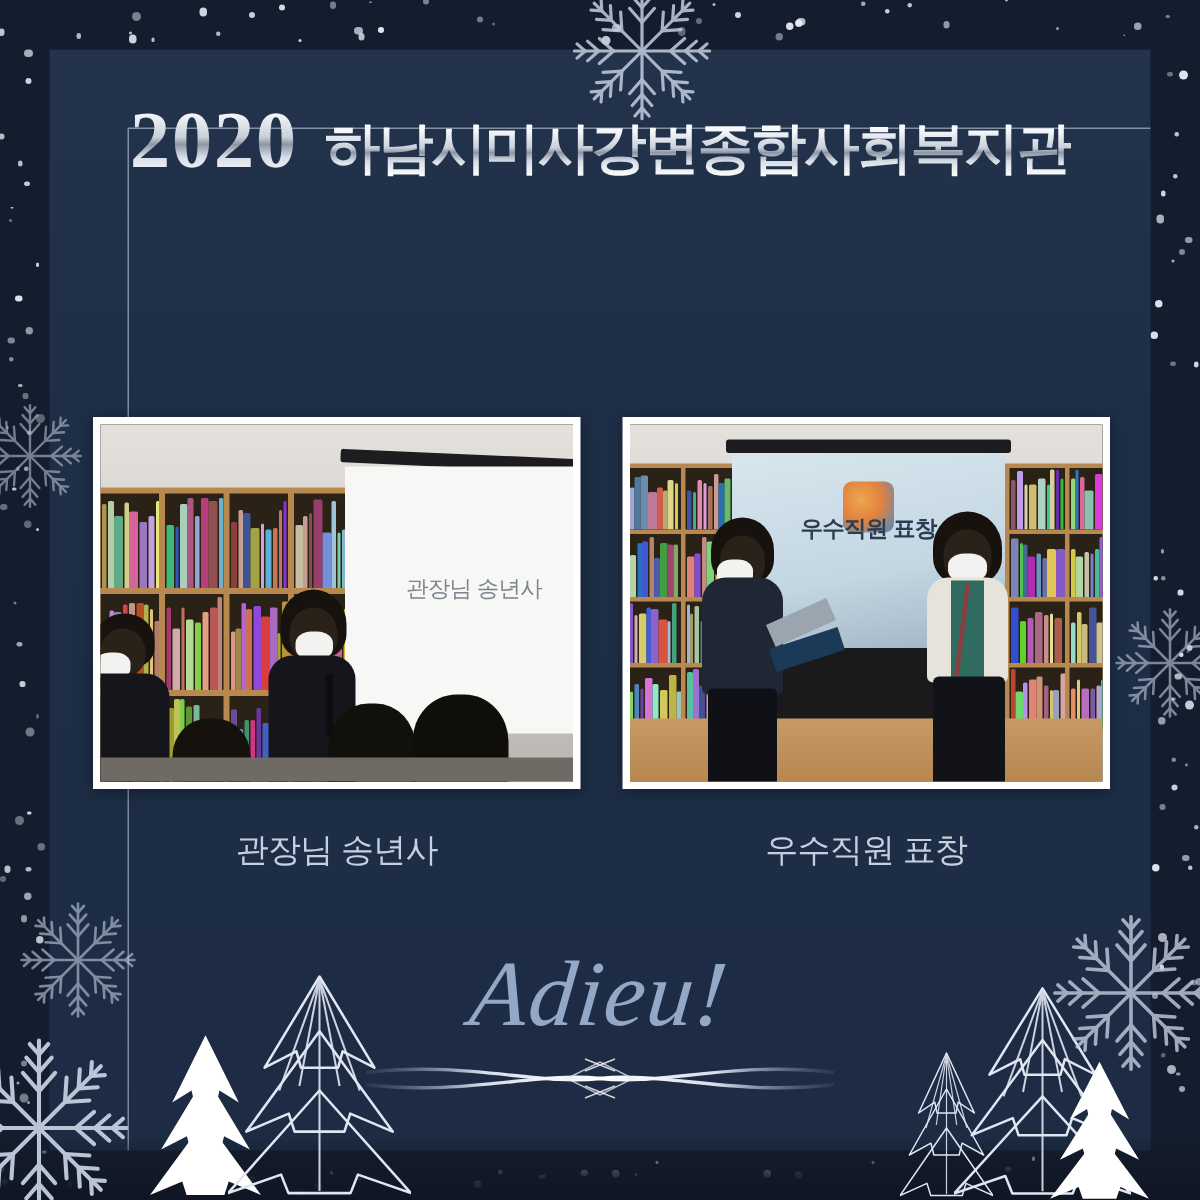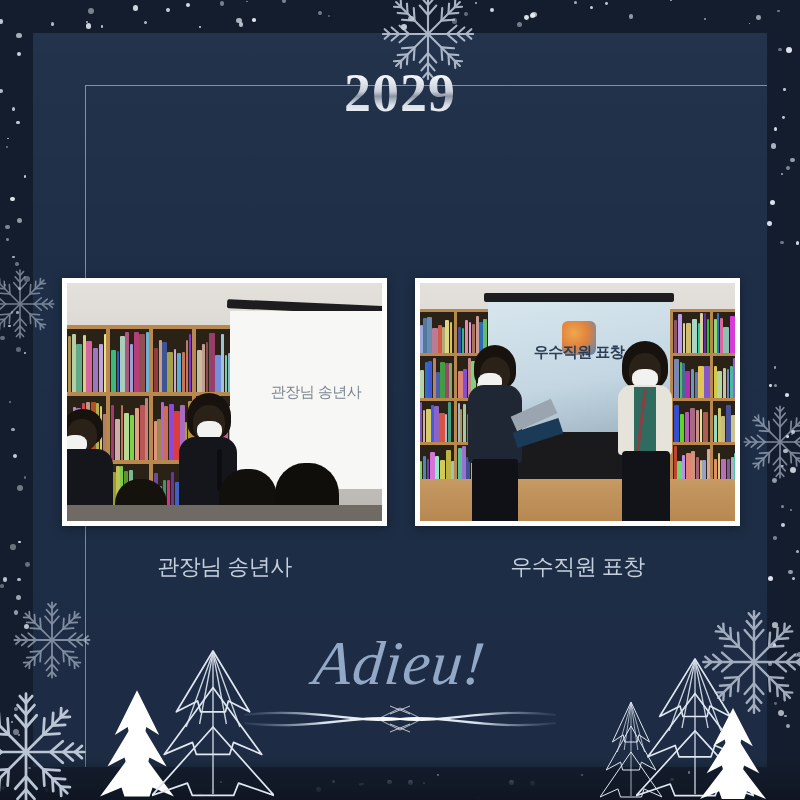--- a/index.html
+++ b/index.html
@@ -339,21 +339,22 @@
       <div class="star" style="left: 24.4015px; top: 276.278px; width: 5.80993px; height: 5.80993px; opacity: 0.35;"></div>
       <div class="star" style="left: 768.256px; top: 661.746px; width: 4.06513px; height: 4.06513px; opacity: 0.58;"></div>
     </div>
 
   <div id="panel">
     <div id="panel-rule"></div>
   </div>
 
   <div id="headline">
     <div id="title-line1">
-      <span id="title-year" class="silver">2029</span>
+      <span id="title-year" class="silver">2020</span>
+      <span id="title-org" class="silver">하남시미사강변종합사회복지관</span>
     </div>
   </div>
 
   <div class="photo-frame" id="photo-left">
     <div class="photo-inner">
       <div class="wall"></div>
 
       <div class="shelf-unit" style="left:-4px; top:42px; width:176px; height:206px;"></div>
       <div id="shelf-cells">
           <div class="shelf-cell" style="left: 0px; top: 46px; width: 39px; height: 63.3333px;">

